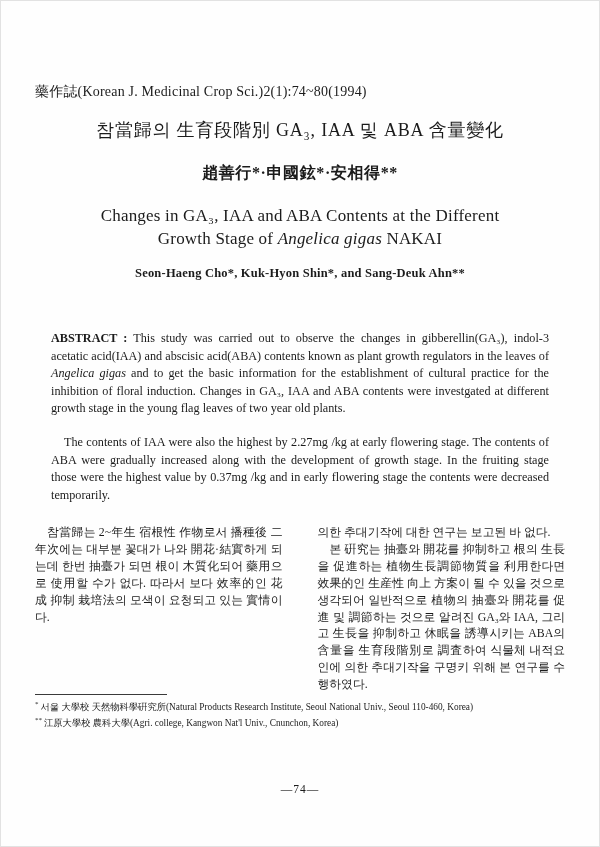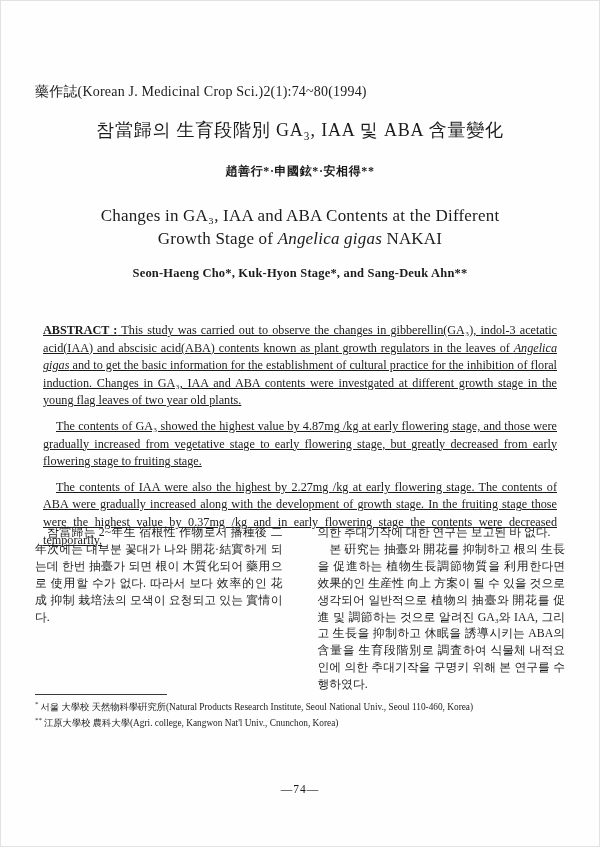--- a/index.html
+++ b/index.html
@@ -19,36 +19,36 @@
   .journal-line {
     position:absolute; left:35px; top:83px;
     font-size:14px; letter-spacing:0.2px; white-space:nowrap;
   }
   .kr-title {
     position:absolute; left:0; right:0; top:118px;
     text-align:center; font-size:18px; font-weight:normal; letter-spacing:0.8px;
   }
   .kr-authors {
     position:absolute; left:0; right:0; top:163px;
-    text-align:center; font-size:12px; font-weight:bold; letter-spacing:0.6px;
+    text-align:center; font-size:16px; font-weight:bold; letter-spacing:0.6px;
   }
   .en-title {
     position:absolute; left:0; right:0; top:205px;
     text-align:center; font-size:17px; font-weight:500; line-height:22.5px;
     letter-spacing:0.2px;
   }
   .en-authors {
     position:absolute; left:0; right:0; top:266px;
     text-align:center; font-size:12.5px; font-weight:600; letter-spacing:0.2px;
   }
   .abstract {
     position:absolute; left:35px; right:35px; top:314px;
     font-size:12.2px; line-height:17.6px; text-align:justify;
   }
-  .abstract p { margin:8px;text-decoration:underline; }
+  .abstract p { margin:16px; }
   .abstract p.indented { text-indent:13px; }
   .abs-label { font-weight:bold; }
   .columns {
     position:absolute; left:35px; right:35px; top:524px;
     display:flex; gap:35px;
   }
   .col { width:256px; font-size:11.8px; line-height:16.9px; text-align:justify; }
   .col p { margin:0; }
   .col p.indented { text-indent:12px; }
   .footnotes {
@@ -74,25 +74,24 @@
 
   <h1 class="kr-title">참當歸의 生育段階別 GA₃, IAA 및 ABA 含量變化</h1>
 
   <div class="kr-authors">趙善行*·申國鉉*·安相得**</div>
 
   <h2 class="en-title">
     <span>Changes in GA₃, IAA and ABA Contents at the Different</span><br>
     <span><span>Growth Stage of </span><i>Angelica gigas</i><span> NAKAI</span></span>
   </h2>
 
-  <div class="en-authors">Seon-Haeng Cho*, Kuk-Hyon Stage*, and Sang-Deuk Ahn**</div>
+  <div class="en-authors">Seon-Haeng Cho*, Kuk-Hyon Shin*, and Sang-Deuk Ahn**</div>
 
   <div class="abstract">
     <p><span class="abs-label">ABSTRACT :</span><span> This study was carried out to observe the changes in gibberellin(GA₃), indol-3 acetatic acid(IAA) and abscisic acid(ABA) contents known as plant growth regulators in the leaves of </span><i>Angelica gigas</i><span> and to get the basic information for the establishment of cultural practice for the inhibition of floral induction. Changes in GA₃, IAA and ABA contents were investgated at different growth stage in the young flag leaves of two year old plants.</span></p>
-    <p class="indented">The contents of GA₃ showed the highest value by 4.87mg /kg at early flowering stage, and those were gradually increased from vegetative stage to early flowering stage, but greatly decreased from early flowering stage to fruiting stage.</p>
     <p class="indented">The contents of IAA were also the highest by 2.27mg /kg at early flowering stage. The contents of ABA were gradually increased along with the development of growth stage. In the fruiting stage those were the highest value by 0.37mg /kg and in early flowering stage the contents were decreased temporarily.</p>
   </div>
 
   <div class="columns">
     <div class="col">
       <p class="indented">참當歸는 2~年生 宿根性 作物로서 播種後 二年次에는 대부분 꽃대가 나와 開花·結實하게 되는데 한번 抽臺가 되면 根이 木質化되어 藥用으로 使用할 수가 없다. 따라서 보다 效率的인 花成 抑制 栽培法의 모색이 요청되고 있는 實情이다.</p>
     </div>
     <div class="col">
       <p>의한 추대기작에 대한 연구는 보고된 바 없다.</p>
       <p class="indented">본 硏究는 抽臺와 開花를 抑制하고 根의 生長을 促進하는 植物生長調節物質을 利用한다면 效果的인 生産性 向上 方案이 될 수 있을 것으로 생각되어 일반적으로 植物의 抽臺와 開花를 促進 및 調節하는 것으로 알려진 GA₃와 IAA, 그리고 生長을 抑制하고 休眠을 誘導시키는 ABA의 含量을 生育段階別로 調査하여 식물체 내적요인에 의한 추대기작을 구명키 위해 본 연구를 수행하였다.</p>

